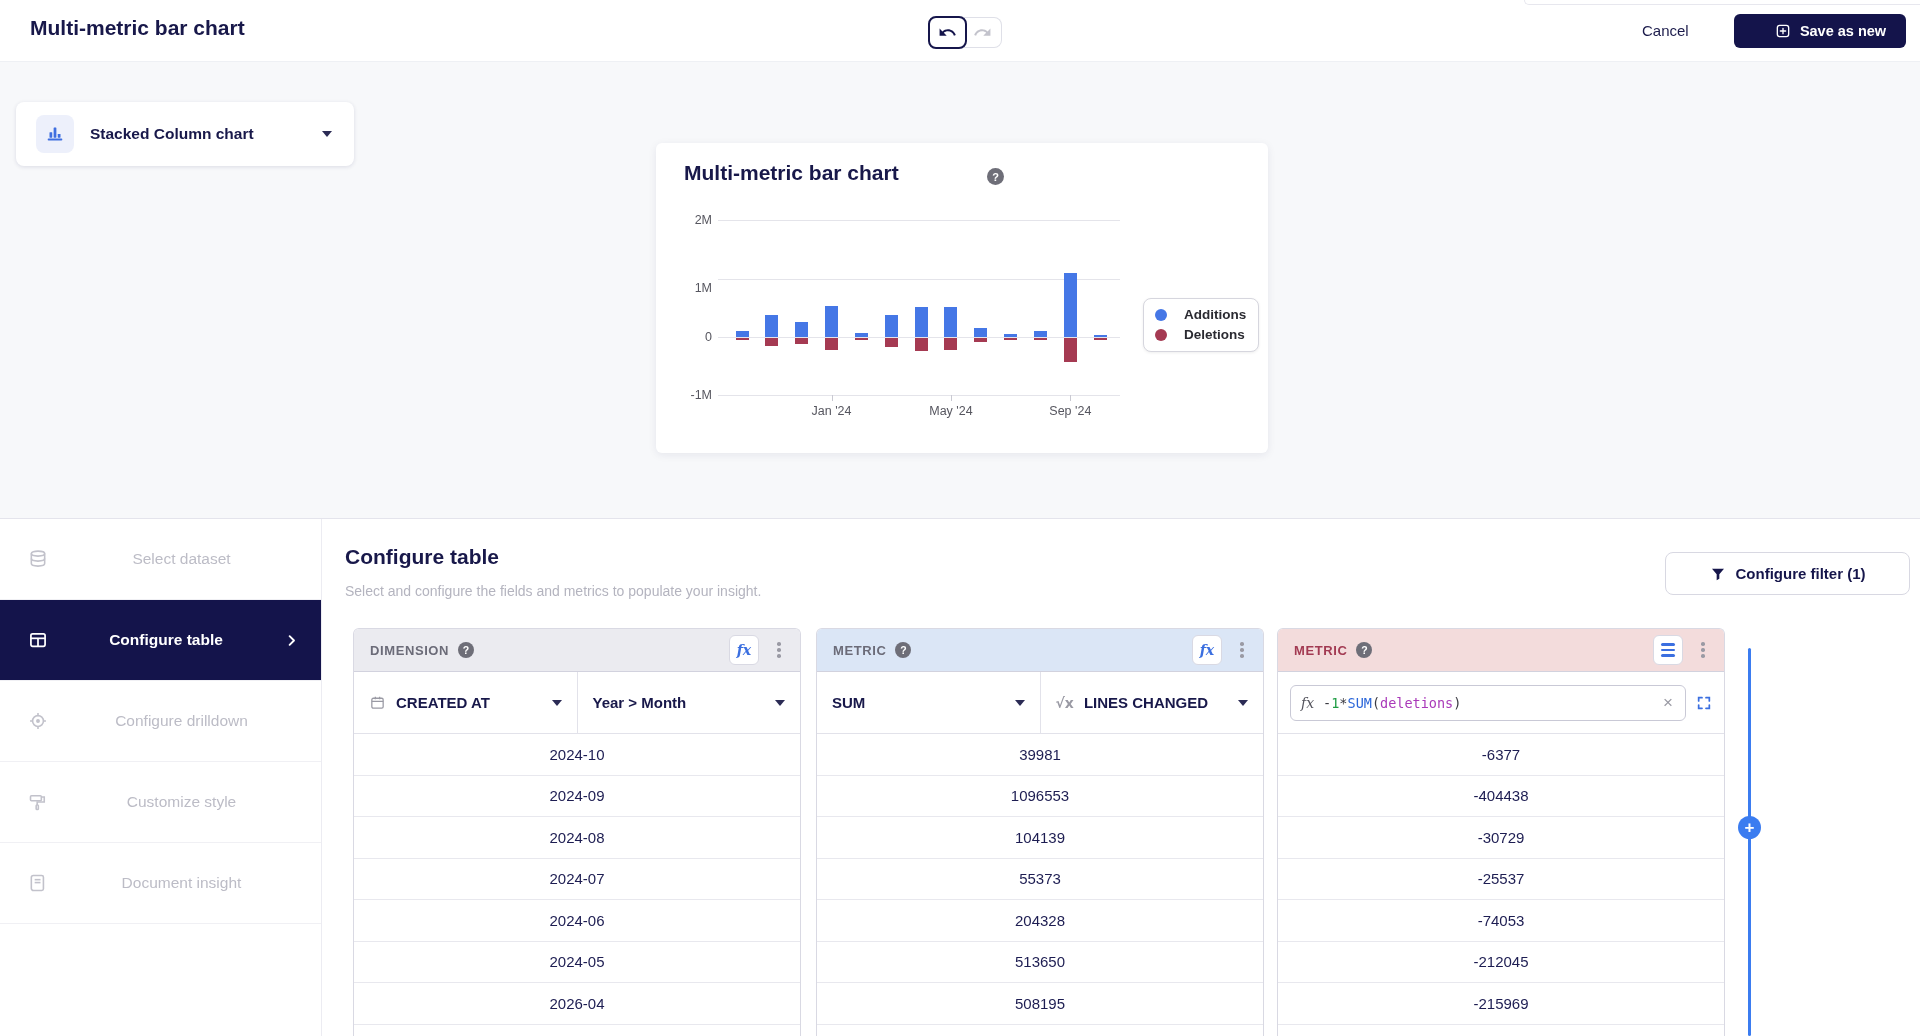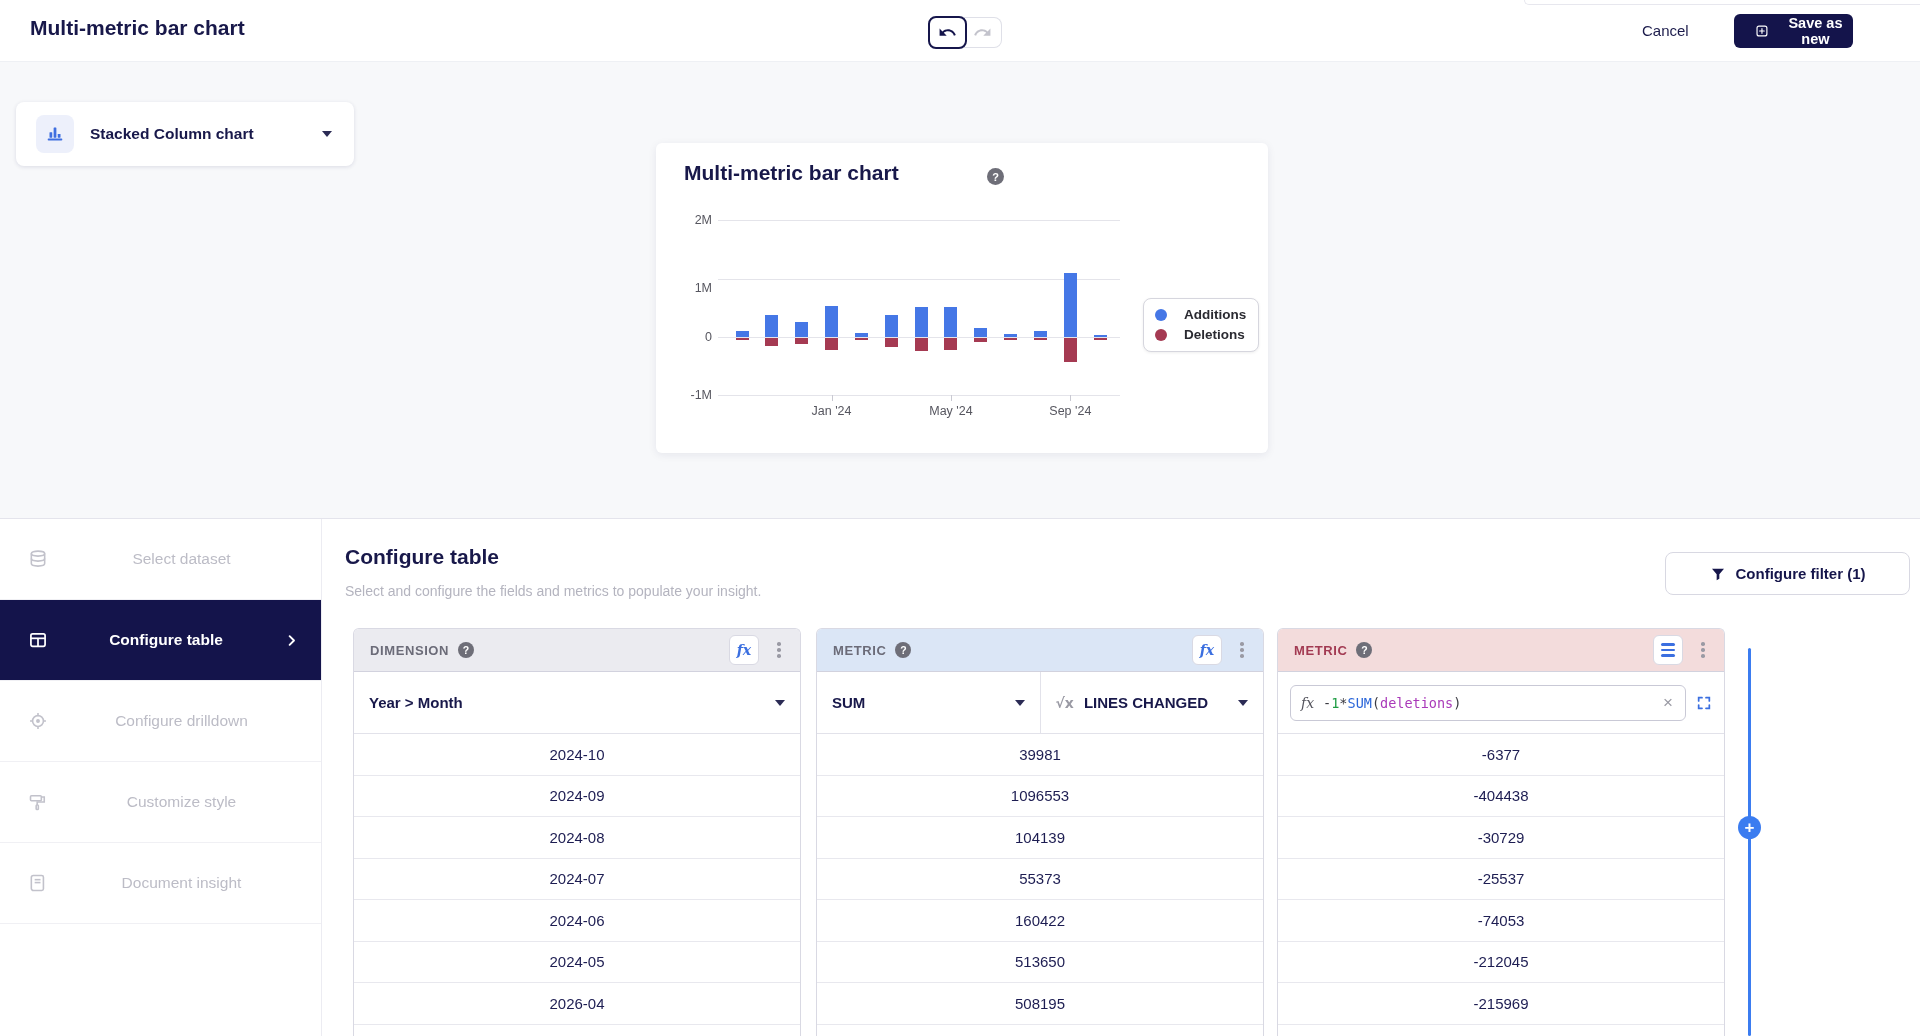--- a/index.html
+++ b/index.html
@@ -6,21 +6,21 @@
   html,body { width:1920px; height:1036px; background:#f7f8fa; font-family:"Liberation Sans","DejaVu Sans",sans-serif; }
   #page { position:relative; width:1920px; height:1036px; overflow:hidden; background:#f7f8fa; }
 
   
   .topbar { position:absolute; left:0; top:0; width:1920px; height:62px; background:#fff; border-bottom:1px solid #eef0f4; z-index:5; }
   .app-title { position:absolute; left:30px; top:16px; font-size:21px; font-weight:700; color:#18184a; }
   .undo-redo { position:absolute; left:928px; top:16px; width:74px; height:33px; }
   .redo-btn { position:absolute; right:0; top:1px; width:38px; height:31px; background:#fff; border:1px solid #dfe0e8; border-left:none; border-radius:0 8px 8px 0; display:flex; align-items:center; justify-content:center; cursor:default; }
   .undo-btn { position:absolute; left:0; top:0; width:39px; height:33px; background:#fff; border:2px solid #16164b; border-radius:8px; display:flex; align-items:center; justify-content:center; cursor:pointer; z-index:1; }
   .cancel-btn { position:absolute; left:1634px; top:20px; padding:2px 8px; font-size:15px; color:#1b1b4b; background:none; border:none; cursor:pointer; font-family:inherit; }
-  .save-btn { position:absolute; left:1734px; top:14px; width:119px; height:34px; background:#14144b; border:none; border-radius:6px; color:#fff; display:flex; align-items:center; justify-content:center; gap:9px; font-size:14.5px; font-weight:600; cursor:pointer; font-family:inherit;padding-left:21px; }
+  .save-btn { position:absolute; left:1734px; top:14px; width:172px; height:34px; background:#14144b; border:none; border-radius:6px; color:#fff; display:flex; align-items:center; justify-content:center; gap:9px; font-size:14.5px; font-weight:600; cursor:pointer; font-family:inherit;padding-left:21px; }
   .popover-edge { position:absolute; left:1524px; top:0; width:396px; height:5px; background:#fff; border-left:1px solid #e7e7ee; border-bottom:1px solid #e7e7ee; border-bottom-left-radius:6px; z-index:6; }
 
   
   .chart-type-card { position:absolute; left:16px; top:102px; width:338px; height:64px; background:#fff; border-radius:8px; box-shadow:0 1px 4px rgba(20,20,75,.12); display:flex; align-items:center; padding:0 22px 0 20px; gap:16px; cursor:pointer; }
   .chart-type-icon { width:38px; height:38px; background:#edf0fb; border-radius:8px; display:flex; align-items:center; justify-content:center; flex:0 0 auto; }
   .chart-type-label { font-size:15.5px; font-weight:700; color:#18184a; flex:1; }
   .caret { width:0; height:0; border-left:5px solid transparent; border-right:5px solid transparent; border-top:6px solid #2b2b55; }
 
   
   .chart-card { position:absolute; left:656px; top:143px; width:612px; height:310px; background:#fff; border-radius:6px; box-shadow:0 2px 8px rgba(20,20,75,.08); }
@@ -273,20 +273,30 @@
           <span class="fx-text">fx</span>
         </span>
       <span class="kebab">
           <i></i>
           <i></i>
           <i></i>
         </span>
     </div>
     <div class="selector-row">
       <div class="selector-cell">
+        <svg width="17" height="17" viewBox="0 0 24 24" fill="none" stroke="#9a9aa4" stroke-width="1.8">
+          <rect x="4" y="6" width="16" height="14" rx="2"></rect>
+          <line x1="4" y1="10.5" x2="20" y2="10.5"></line>
+          <line x1="9" y1="4" x2="9" y2="7.5"></line>
+          <line x1="15" y1="4" x2="15" y2="7.5"></line>
+        </svg>
+        <span>CREATED AT</span>
+        <span class="caret"></span>
+      </div>
+      <div class="selector-cell">
         <span>Year &gt; Month</span>
         <span class="caret"></span>
       </div>
     </div>
     <div class="col-body">
         <div class="data-row">
           <span>2024-10</span>
         </div>
         <div class="data-row">
           <span>2024-09</span>
@@ -342,21 +352,21 @@
         <div class="data-row">
           <span>1096553</span>
         </div>
         <div class="data-row">
           <span>104139</span>
         </div>
         <div class="data-row">
           <span>55373</span>
         </div>
         <div class="data-row">
-          <span>160422</span>
+          <span>204328</span>
         </div>
         <div class="data-row">
           <span>513650</span>
         </div>
         <div class="data-row">
           <span>508195</span>
         </div>
         <div class="data-row"></div>
       </div>
   </div>

